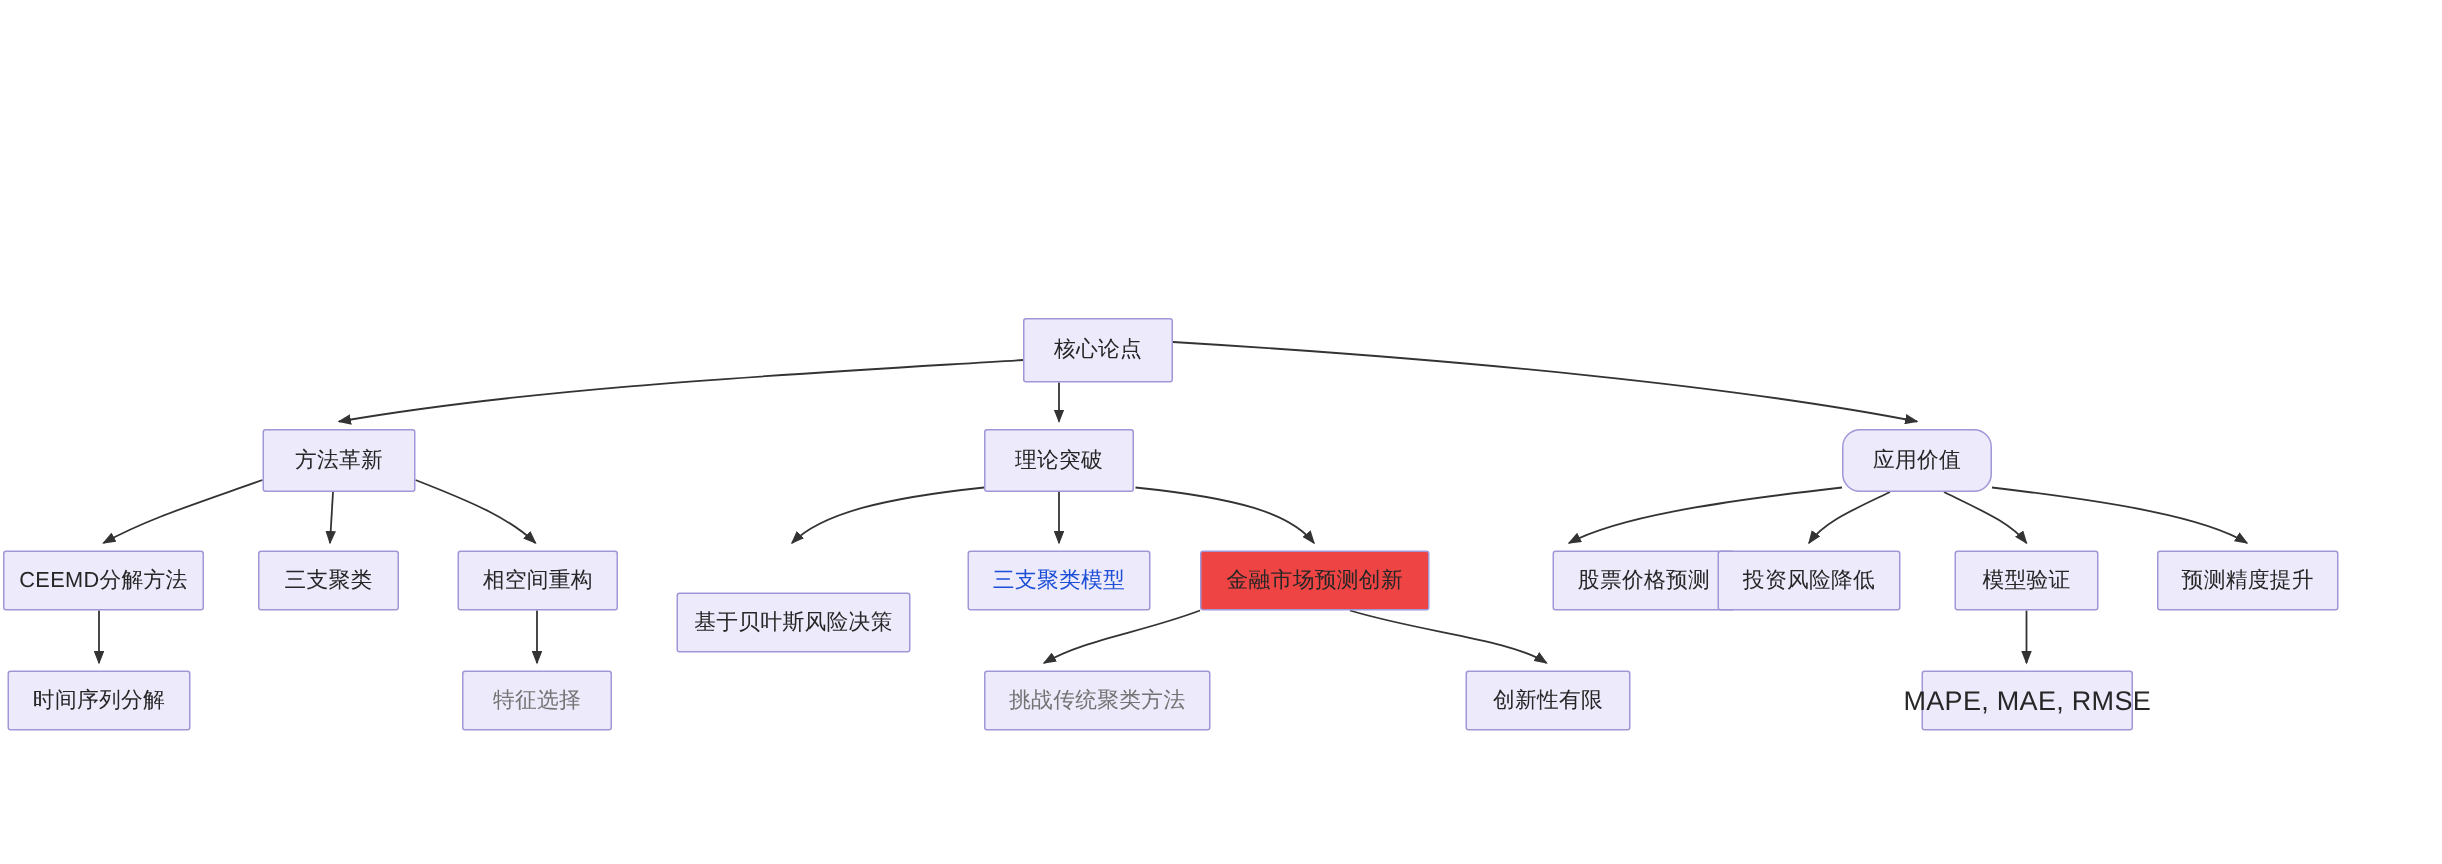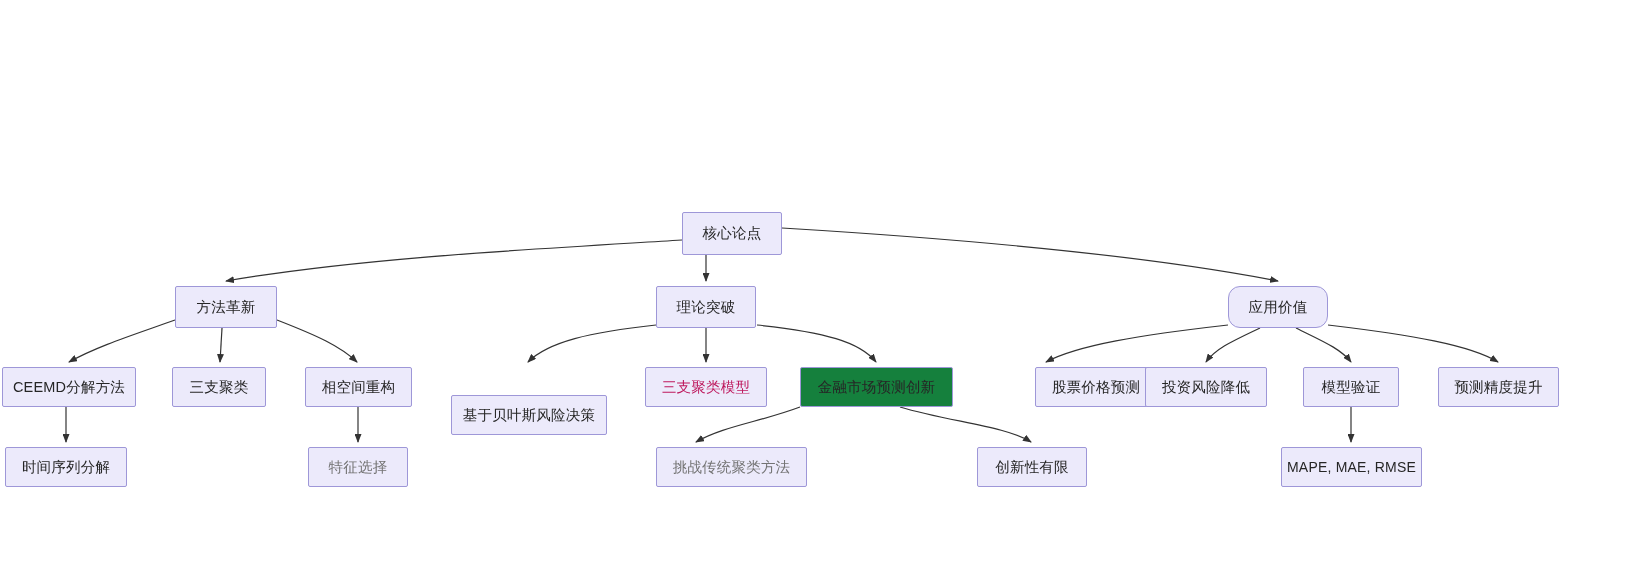--- a/index.html
+++ b/index.html
@@ -38,21 +38,21 @@
     font-size: 14.5px;
     line-height: 1;
     letter-spacing: 0.2px;
     white-space: nowrap;
   }
   .node-label {
     display: block;
     padding: 0 6px;
   }
   .node.latin {
-    font-size: 14px;
+    font-size: 18px;
   }
 </style>
 </head>
 <body>
 
 <div id="canvas">
 
   <svg id="edge-layer" viewBox="0 0 1628 576" xmlns="http://www.w3.org/2000/svg">
     <defs>
       <marker id="arrowhead" markerWidth="9" markerHeight="7" refX="8" refY="3.5" orient="auto" markerUnits="userSpaceOnUse">
@@ -99,24 +99,24 @@
       </div>
       <div class="node" style="left: 172px; top: 367px; width: 94px; height: 40px; background: rgb(236, 234, 251); border-color: rgb(158, 151, 216); color: rgb(38, 38, 38);">
         <span class="node-label">三支聚类</span>
       </div>
       <div class="node" style="left: 305px; top: 367px; width: 107px; height: 40px; background: rgb(236, 234, 251); border-color: rgb(158, 151, 216); color: rgb(38, 38, 38);">
         <span class="node-label">相空间重构</span>
       </div>
       <div class="node" style="left: 451px; top: 367px; width: 156px; height: 40px; background: rgb(236, 234, 251); border-color: rgb(158, 151, 216); color: rgb(38, 38, 38); margin-top: 28px;">
         <span class="node-label">基于贝叶斯风险决策</span>
       </div>
-      <div class="node" style="left: 645px; top: 367px; width: 122px; height: 40px; background: rgb(236, 234, 251); border-color: rgb(158, 151, 216); color: #be185d;">
+      <div class="node" style="left: 645px; top: 367px; width: 122px; height: 40px; background: rgb(236, 234, 251); border-color: rgb(158, 151, 216); color: #1d4ed8;">
         <span class="node-label">三支聚类模型</span>
       </div>
-      <div class="node" style="left: 800px; top: 367px; width: 153px; height: 40px; background: #15803d; border-color: rgb(158, 151, 216); color: rgb(38, 38, 38); text-align: center;">
+      <div class="node" style="left: 800px; top: 367px; width: 153px; height: 40px; background: #ef4444; border-color: rgb(158, 151, 216); color: rgb(38, 38, 38); text-align: center;">
         <span class="node-label">金融市场预测创新</span>
       </div>
       <div class="node" style="left: 1035px; top: 367px; width: 122px; height: 40px; background: rgb(236, 234, 251); border-color: rgb(158, 151, 216); color: rgb(38, 38, 38);">
         <span class="node-label">股票价格预测</span>
       </div>
       <div class="node" style="left: 1145px; top: 367px; width: 122px; height: 40px; background: rgb(236, 234, 251); border-color: rgb(158, 151, 216); color: rgb(38, 38, 38);">
         <span class="node-label">投资风险降低</span>
       </div>
       <div class="node" style="left: 1303px; top: 367px; width: 96px; height: 40px; background: rgb(236, 234, 251); border-color: rgb(158, 151, 216); color: rgb(38, 38, 38);">
         <span class="node-label">模型验证</span>

